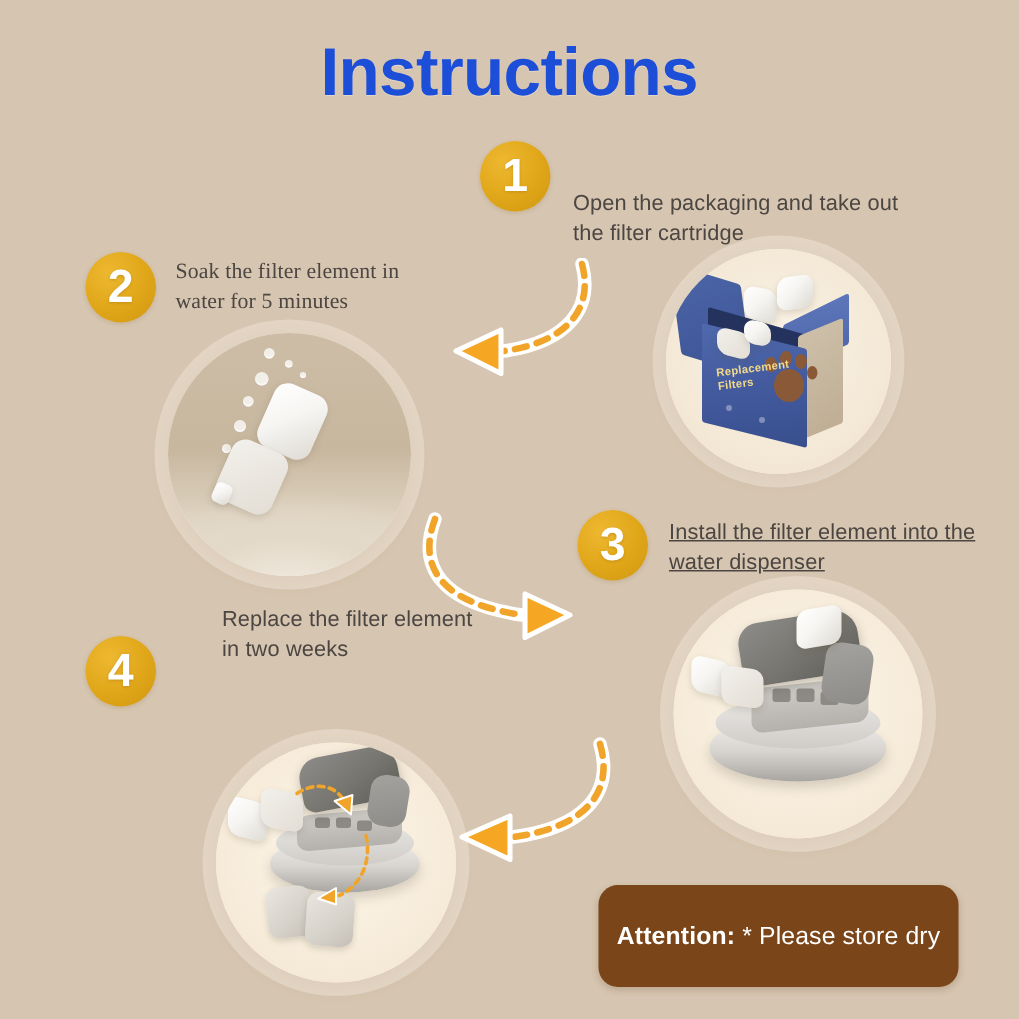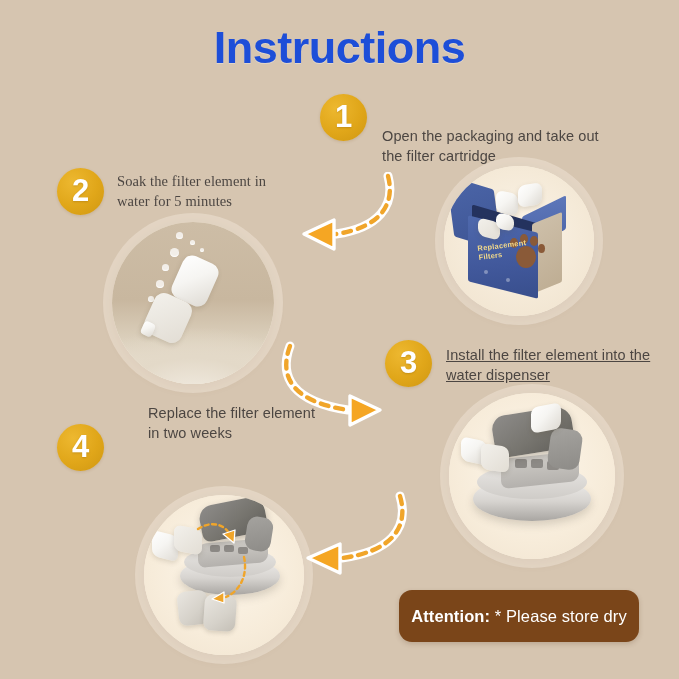--- a/index.html
+++ b/index.html
@@ -242,20 +242,20 @@
     <path d="M18,6 C6,38 22,62 76,70" stroke="#f0a52a" stroke-width="4.4" fill="none" stroke-dasharray="8 7" stroke-linecap="round"></path>
     <path d="M108,70 L78,56 L78,85 Z" fill="#f5a623" stroke="#ffffff" stroke-width="3.4" stroke-linejoin="round"></path>
   </svg>
 
   <svg class="conn" style="left:290px; top:490px; width:128px; height:96px;" viewBox="0 0 128 96">
     <path d="M110,6 C120,40 98,62 52,68" stroke="#ffffff" stroke-width="9" fill="none" stroke-linecap="round"></path>
     <path d="M110,6 C120,40 98,62 52,68" stroke="#f0a52a" stroke-width="4.4" fill="none" stroke-dasharray="8 7" stroke-linecap="round"></path>
     <path d="M18,68 L50,54 L50,83 Z" fill="#f5a623" stroke="#ffffff" stroke-width="3.4" stroke-linejoin="round"></path>
   </svg>
 
-  <div class="attention" style="left:399px; top:590px; width:240px; height:52px;">
+  <div class="attention" style="left:399px; top:590px; width:240px; height:68px;">
     <div class="txt">
       <span class="b">Attention:</span>
       <span>* Please store dry</span>
     </div>
   </div>
 
 </div>
 
 </body></html>

